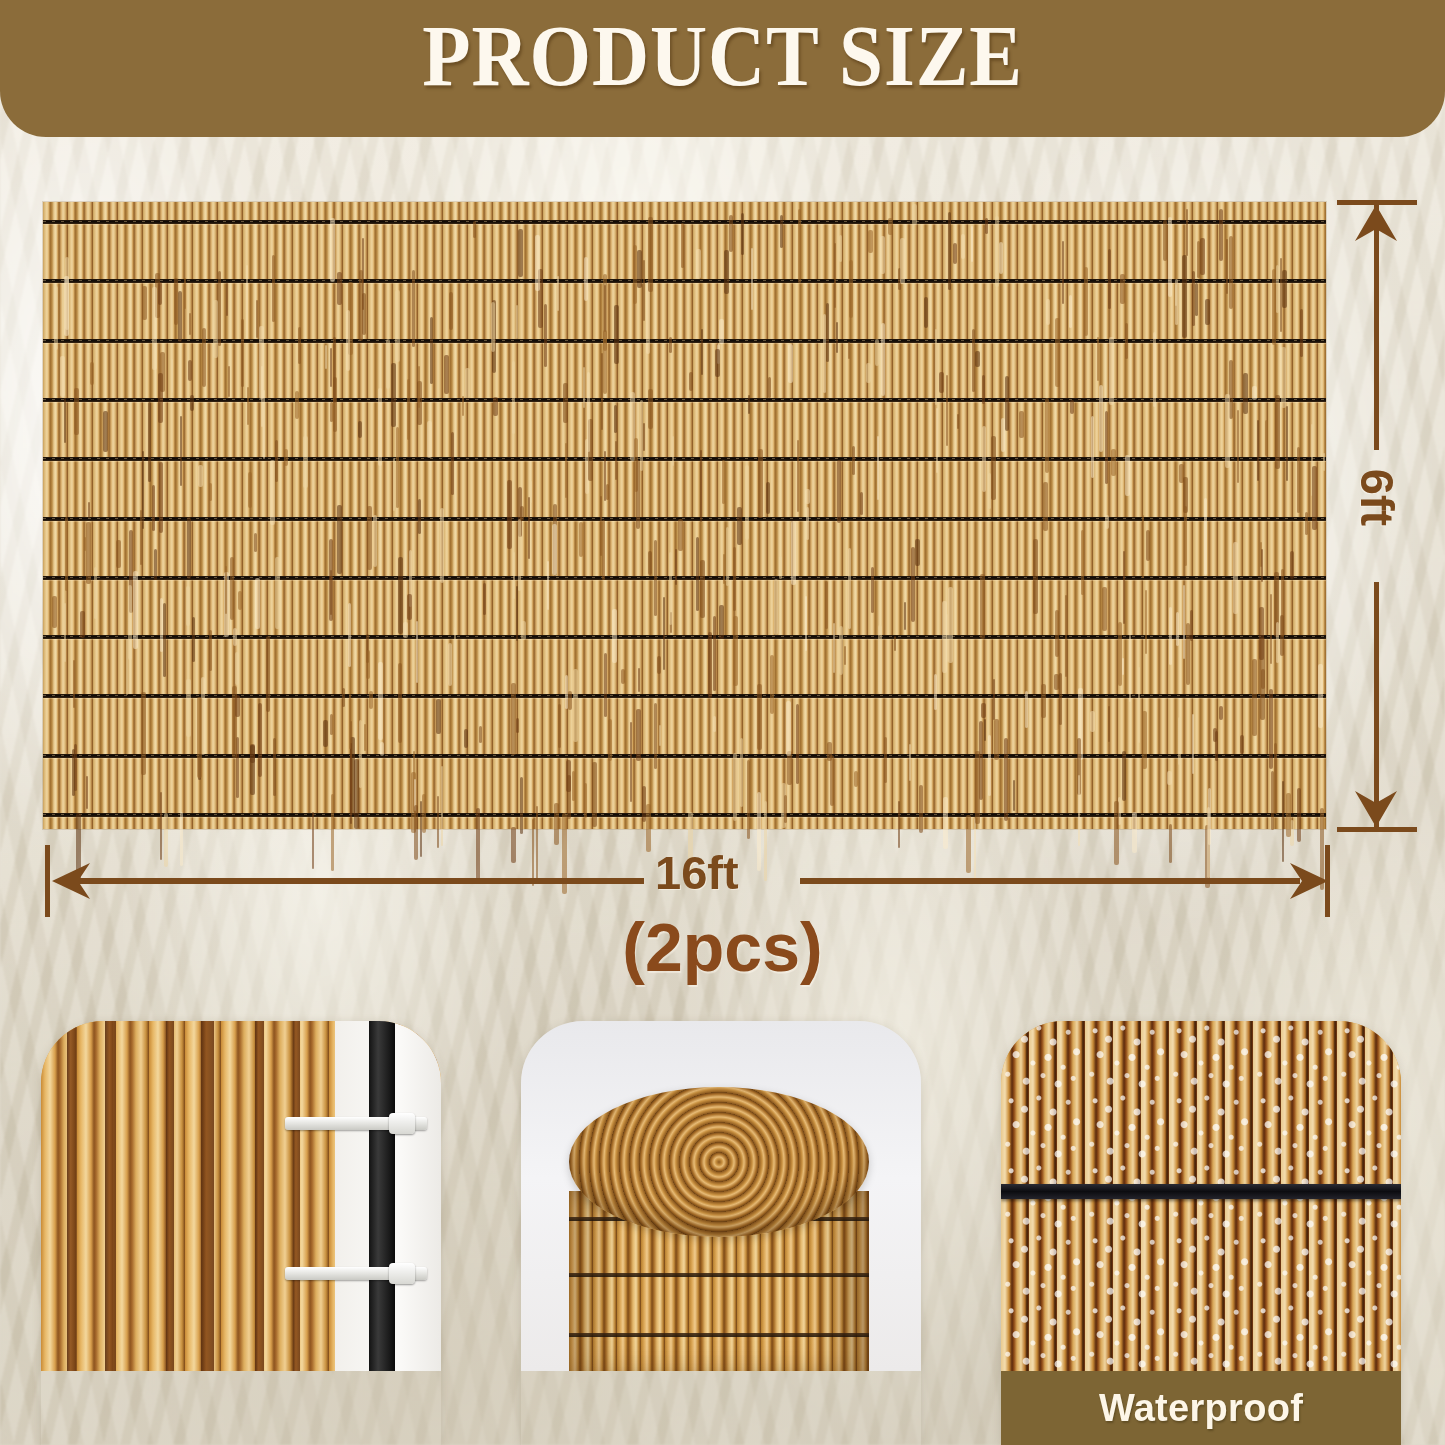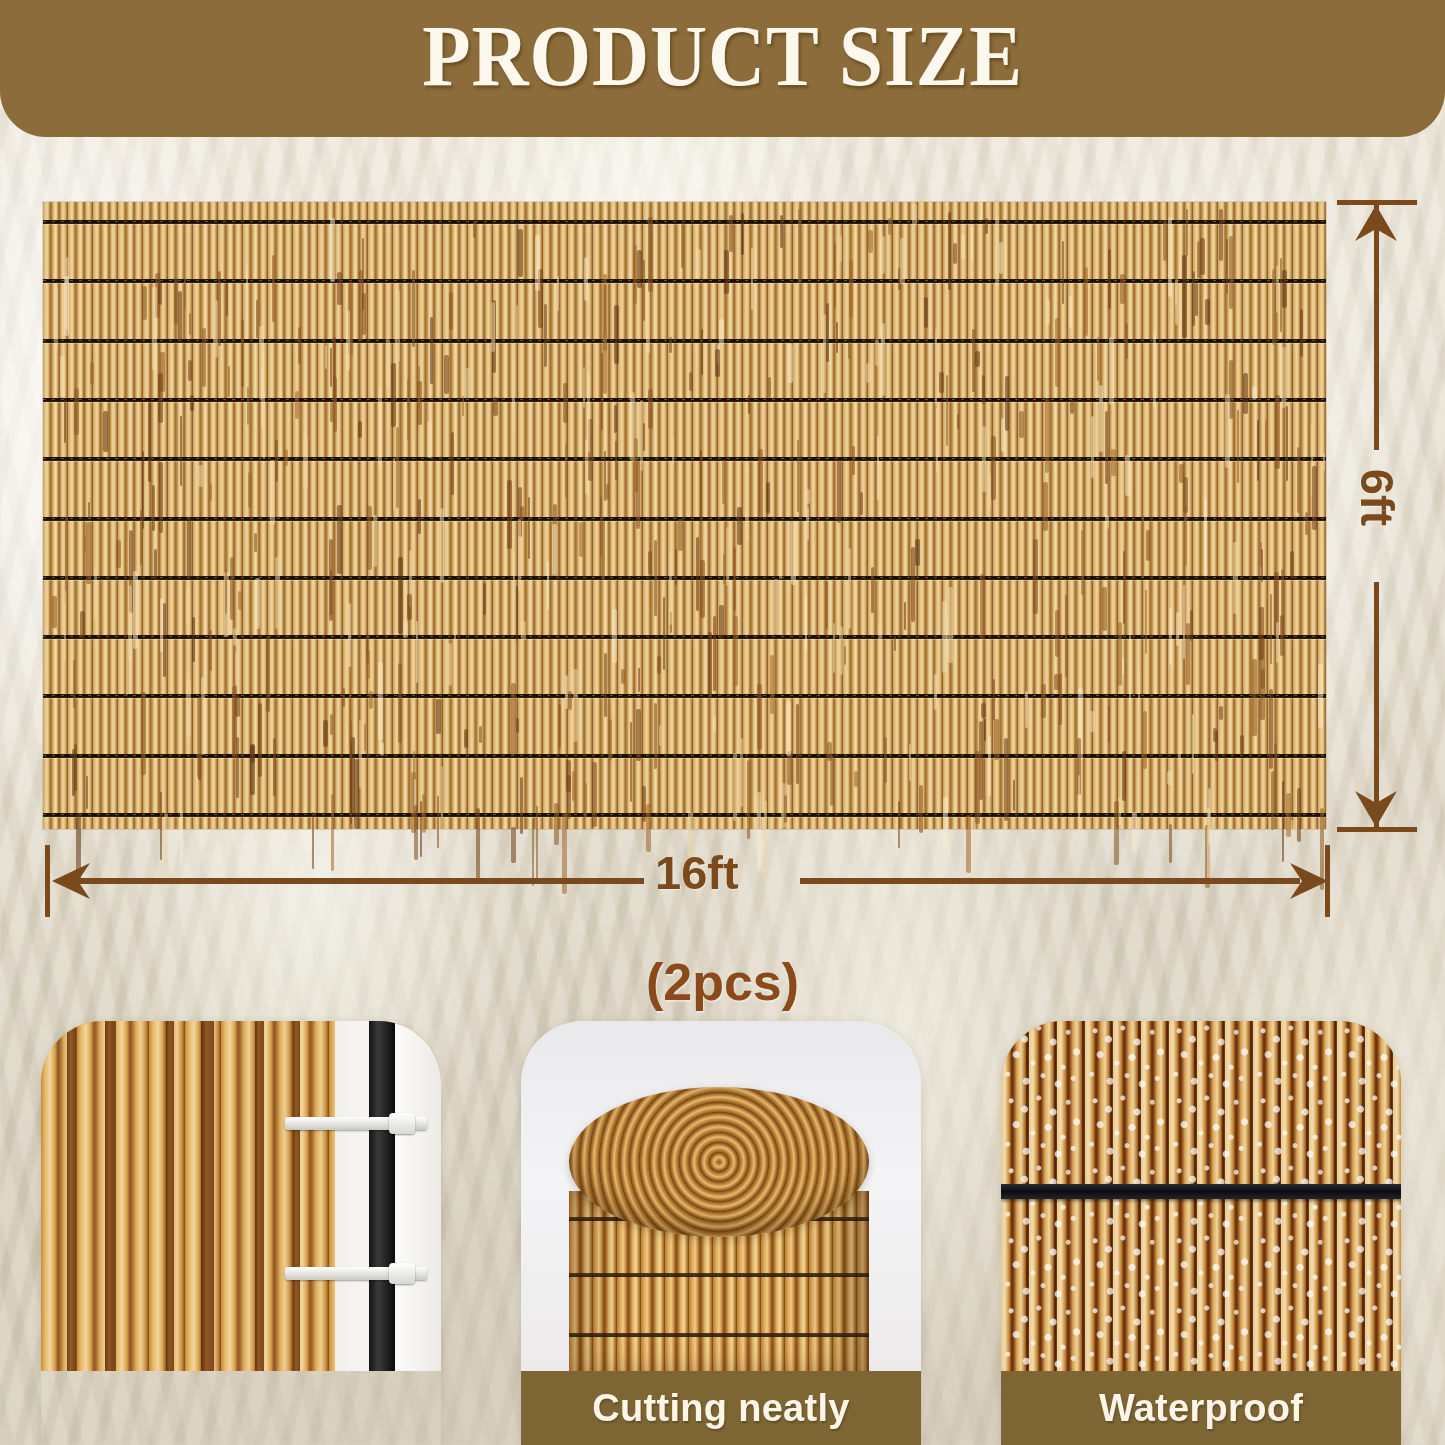--- a/index.html
+++ b/index.html
@@ -97,23 +97,23 @@
     text-align:center;letter-spacing:0px;
     text-shadow:1px 1px 0 rgba(255,250,240,.55);
   }
   #h-label{
     position:absolute;left:655px;top:845px;
     font-weight:bold;font-size:47px;color:#7b4a1c;
     text-shadow:1px 1px 0 rgba(255,250,240,.55);
     white-space:nowrap;
   }
   #pcs-label{
-    position:absolute;left:0;right:0;top:952px;
+    position:absolute;left:0;right:0;top:908px;
     text-align:center;
-    font-weight:bold;font-size:52px;color:#8a4a1c;
+    font-weight:bold;font-size:68px;color:#8a4a1c;
     text-shadow:1px 2px 1px rgba(255,250,240,.5);
   }
 
   
   .card{
     position:absolute;top:1021px;width:400px;height:424px;
     border-top-left-radius:62px;border-top-right-radius:62px;
     overflow:hidden;
     box-shadow:0 2px 10px rgba(120,104,76,.22);
   }
@@ -820,23 +820,20 @@
 
 <div class="card" id="card-2">
   <div class="card-img" id="img2">
     <div id="roll-body">
       <div class="rwire" style="top:26px;"></div>
       <div class="rwire" style="top:82px;"></div>
       <div class="rwire" style="top:142px;"></div>
     </div>
     <div id="roll-top"></div>
   </div>
-  <div class="card-cap">
-    <span>Cutting neatly</span>
-  </div>
 </div>
 
 <div class="card" id="card-3">
   <div class="card-img" id="img3">
     <div class="drops"></div>
     <div class="bigwire"></div>
   </div>
   <div class="card-cap">
     <span>Waterproof</span>
   </div>

